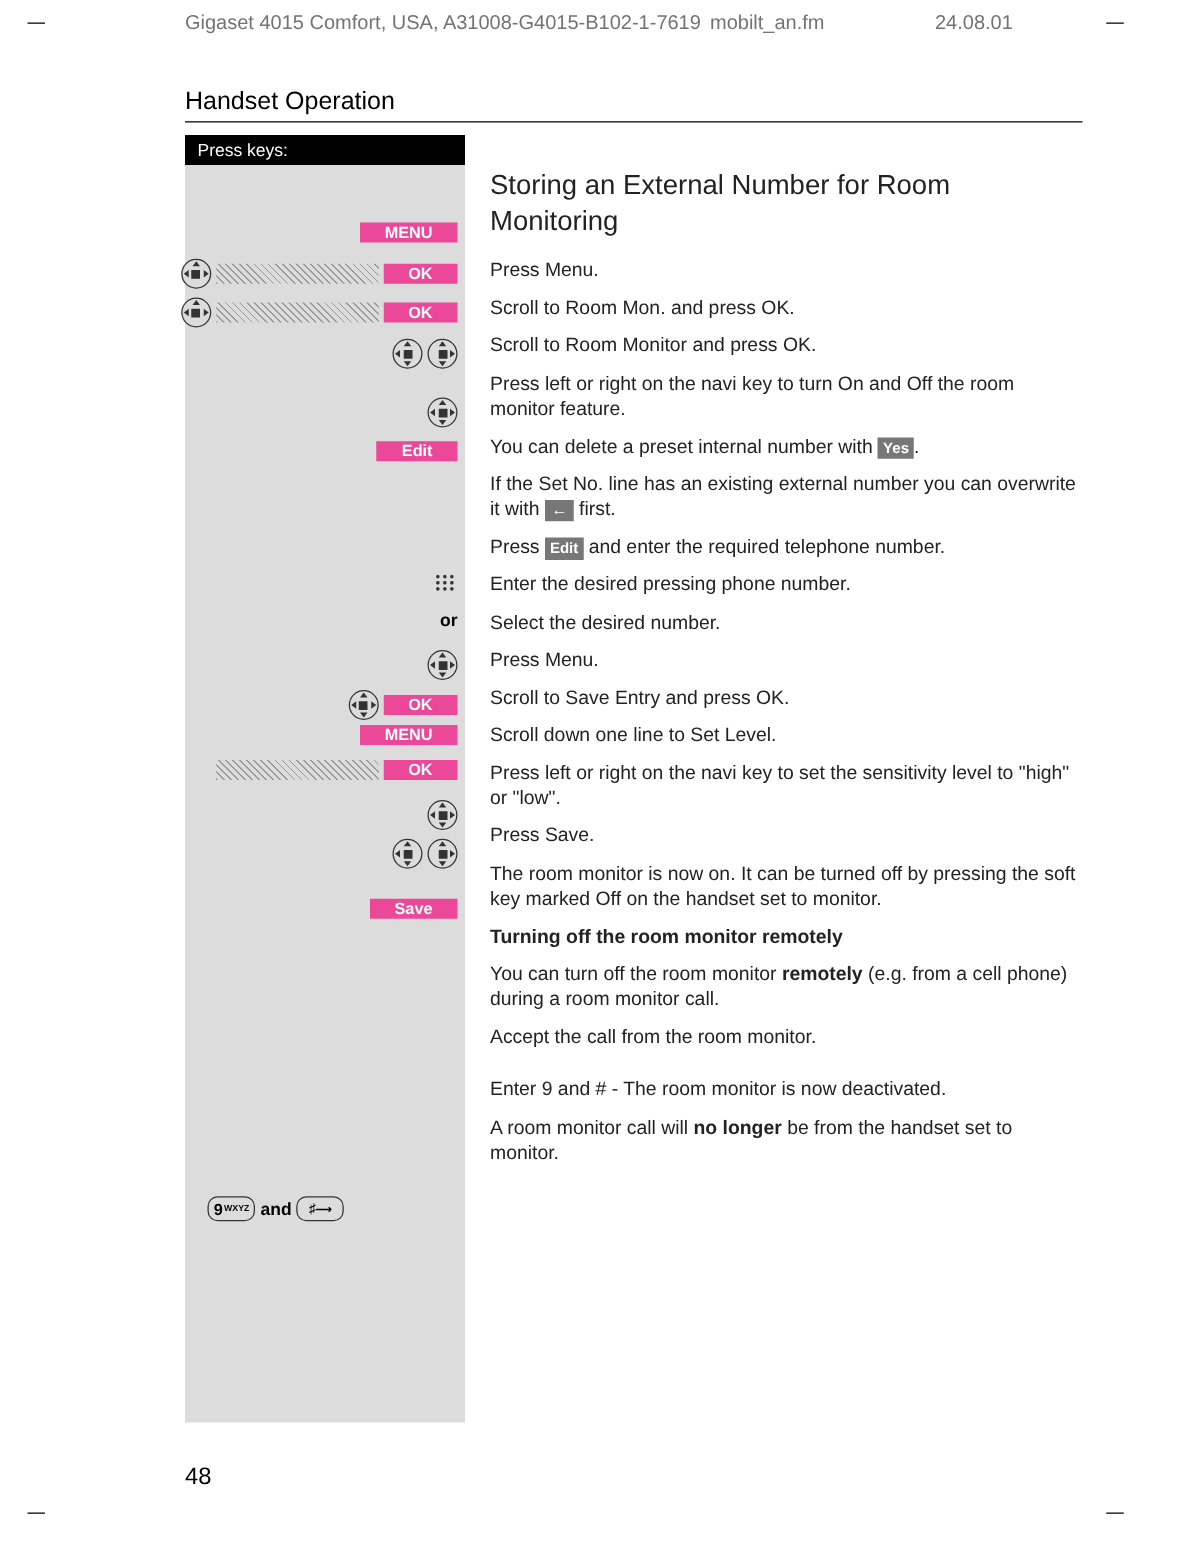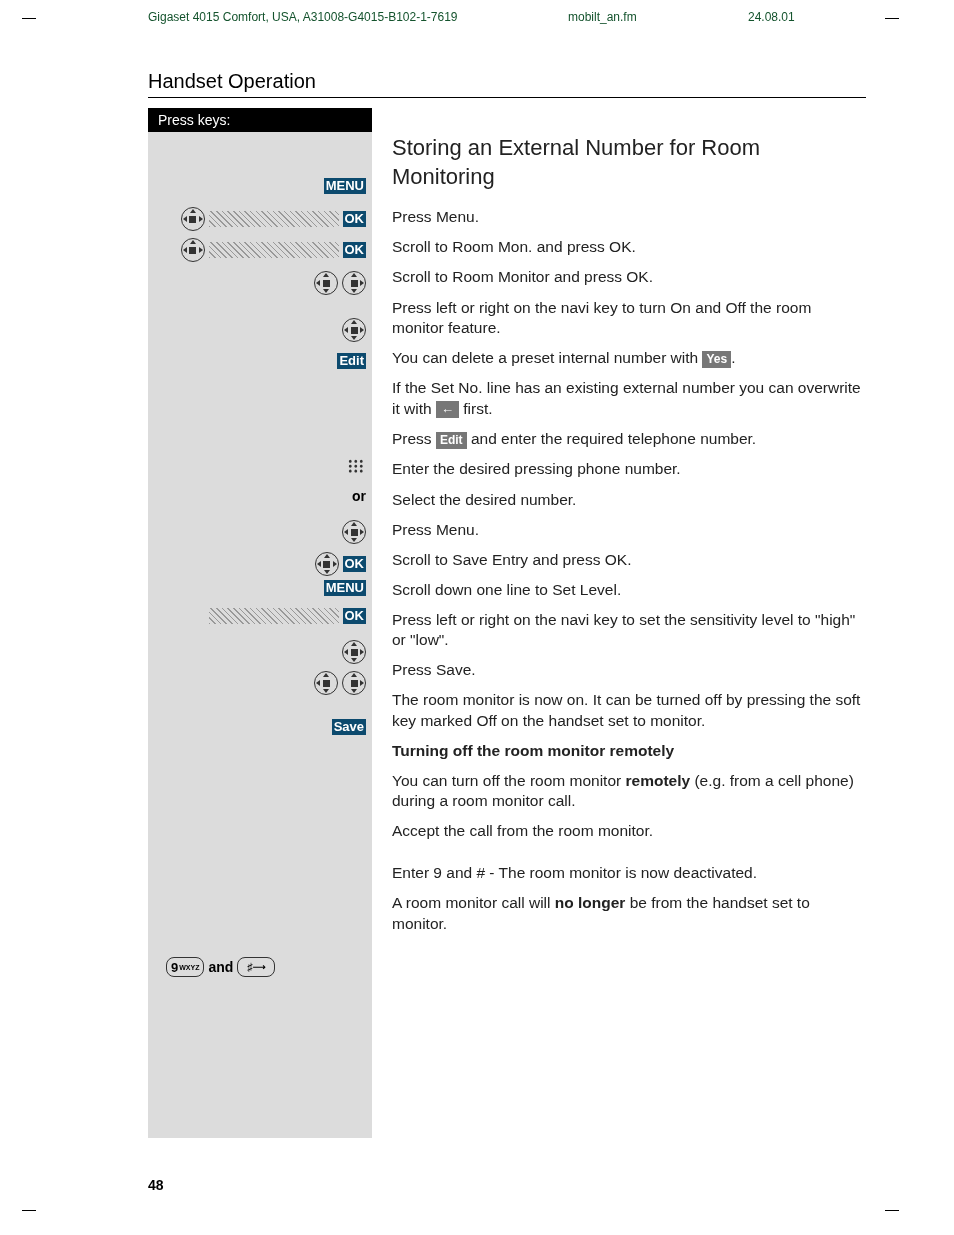--- a/index.html
+++ b/index.html
@@ -23,22 +23,22 @@
   .crop-tl { top: 18px; left: 22px; }
   .crop-tr { top: 18px; left: 885px; }
   .crop-bl { top: 1210px; left: 22px; }
   .crop-br { top: 1210px; left: 885px; }
 
   .header-meta {
     position: absolute;
     top: 10px;
     left: 148px;
     right: 90px;
-    font-size: 12px;
-    color: #14532d;
+    font-size: 16px;
+    color: #737373;
     display: flex;
   }
   .header-meta .doc-id { flex: 0 0 auto; }
   .header-meta .file-name { position: absolute; left: 420px; }
   .header-meta .date { position: absolute; left: 600px; }
 
   .section-title {
     font-size: 20px;
     font-weight: 400;
     margin-top: 50px;
@@ -89,25 +89,25 @@
   .right-col p {
     margin: 0 0 10px 0;
   }
   .subheading {
     font-weight: bold;
     margin-top: 28px;
   }
 
   .key-label {
     display: inline-block;
-    background: #0c4a6e;
+    background: #ec4899;
     color: #fff;
     font-weight: bold;
     font-size: 13px;
-    padding: 0px 2px;
+    padding: 0px 20px;
     vertical-align: middle;
     line-height: 16px;
   }
   .key-label-sm {
     display: inline-block;
     background: #777;
     color: #fff;
     font-weight: bold;
     font-size: 12px;
     padding: 1px 4px;
@@ -203,22 +203,22 @@
   }
   .or-label {
     font-weight: bold;
     font-size: 14px;
   }
 
   .page-number {
     position: absolute;
     bottom: 42px;
     left: 148px;
-    font-weight: bold;
-    font-size: 14px;
+    font-weight: normal;
+    font-size: 19px;
   }
 
   
   .r1  { top: 70px; }
   .r2  { top: 99px; }
   .r3  { top: 130px; }
   .r4  { top: 163px; }
   .r5  { top: 210px; }
   .r6  { top: 245px; }
   .r9  { top: 350px; }

